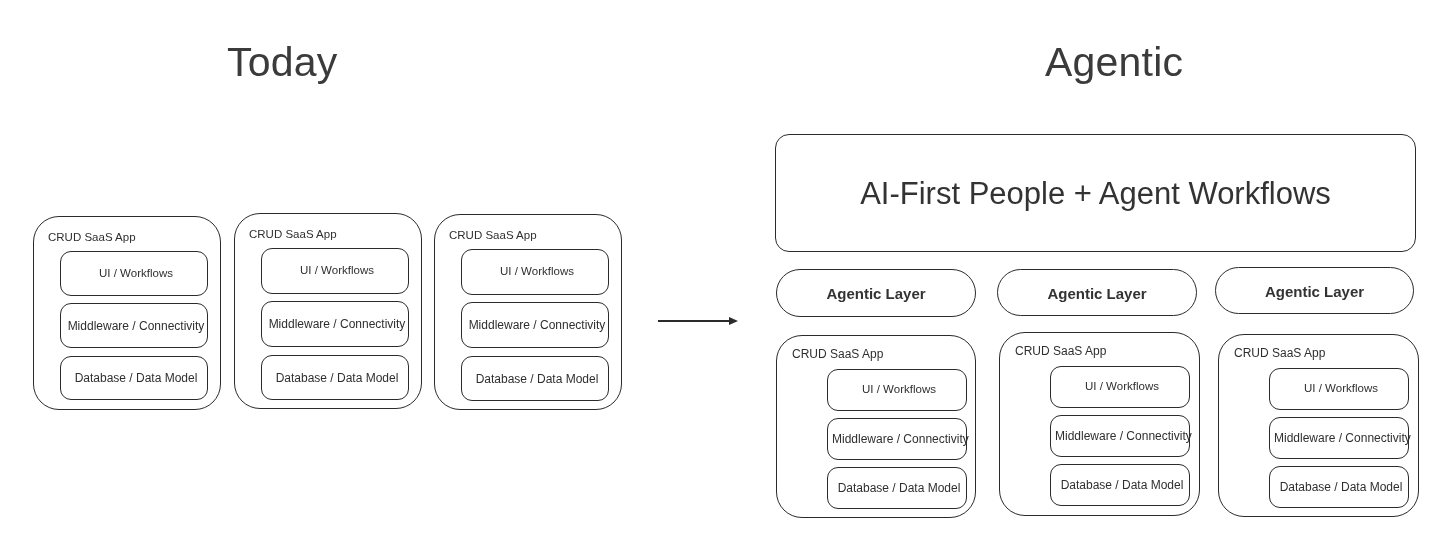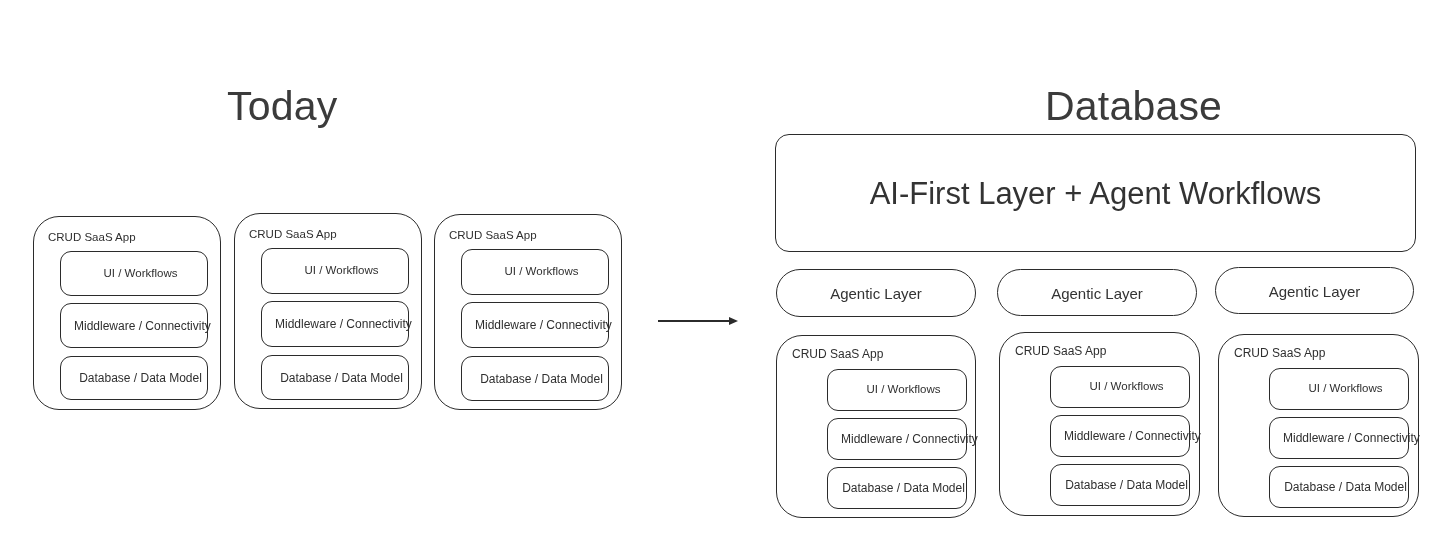--- a/index.html
+++ b/index.html
@@ -14,21 +14,20 @@
   .canvas{position:relative;width:1456px;height:549px;}
 
   .title{
     position:absolute;
     font-size:41px;
     font-weight:400;
     color:#3b3b3b;
     letter-spacing:0.2px;
     white-space:nowrap;
     line-height:1;
-    margin-top:44px;
   }
   #title-today{left:227px;top:42px;}
   #title-tomorrow{left:1045px;top:42px;}
 
   
   .obox{
     position:absolute;
     box-sizing:border-box;
     background:#ffffff;
     border:1.4px solid #2b2b2b;
@@ -43,21 +42,21 @@
     font-size:11.5px;
     color:#2f2f2f;
     white-space:nowrap;
     line-height:1;
   }
   .crud-label.lg{font-size:12px;}
 
   
   .layer-txt{
     position:absolute;
-    left:13px;right:0;
+    left:4px;right:0;
     top:50%;
     transform:translateY(-50%);
     text-align:center;
     font-size:11.5px;
     color:#2f2f2f;
     white-space:nowrap;
     line-height:1;
   }
   .layer-txt.sm{font-size:12px;}
 
@@ -82,33 +81,34 @@
 
   
   .agentic-txt{
     position:absolute;left:0;right:0;top:50%;
     transform:translateY(-50%);
     text-align:center;
     font-size:15px;
     color:#333333;
     white-space:nowrap;
     line-height:1;
+    font-weight:bold;
   }
 
   
   #arrow{position:absolute;left:650px;top:300px;width:100px;height:42px;}
 </style>
 </head>
 <body>
 
 <div class="canvas">
 
   <div class="title" id="title-today">Today</div>
 
-  <div class="title" id="title-tomorrow">Database</div>
+  <div class="title" id="title-tomorrow">Agentic</div>
 
   <div class="obox outer" style="left:33px;top:216px;width:188px;height:194px;">
     <div class="crud-label" style="left:14px;top:15px;">CRUD SaaS App</div>
 
     <div class="obox inner" style="left:26px;top:34px;width:148px;height:45px;">
       <div class="layer-txt">UI / Workflows</div>
     </div>
     <div class="obox inner" style="left:26px;top:86px;width:148px;height:45px;">
       <div class="layer-txt sm">Middleware / Connectivity</div>
     </div>
@@ -144,21 +144,21 @@
       <div class="layer-txt sm">Database / Data Model</div>
     </div>
   </div>
 
   <svg id="arrow" viewBox="0 0 100 42">
     <line x1="8" y1="21" x2="82" y2="21" stroke="#2b2b2b" stroke-width="1.8"></line>
     <polygon points="88,21 79,17 79,25" fill="#2b2b2b"></polygon>
   </svg>
 
   <div id="banner">
-    <div class="banner-txt">AI-First Layer + Agent Workflows</div>
+    <div class="banner-txt">AI-First People + Agent Workflows</div>
   </div>
 
   <div class="obox outer" style="left:776px;top:269px;width:200px;height:48px;">
     <div class="agentic-txt">Agentic Layer</div>
   </div>
 
   <div class="obox outer" style="left:997px;top:269px;width:200px;height:47px;">
     <div class="agentic-txt">Agentic Layer</div>
   </div>
 

